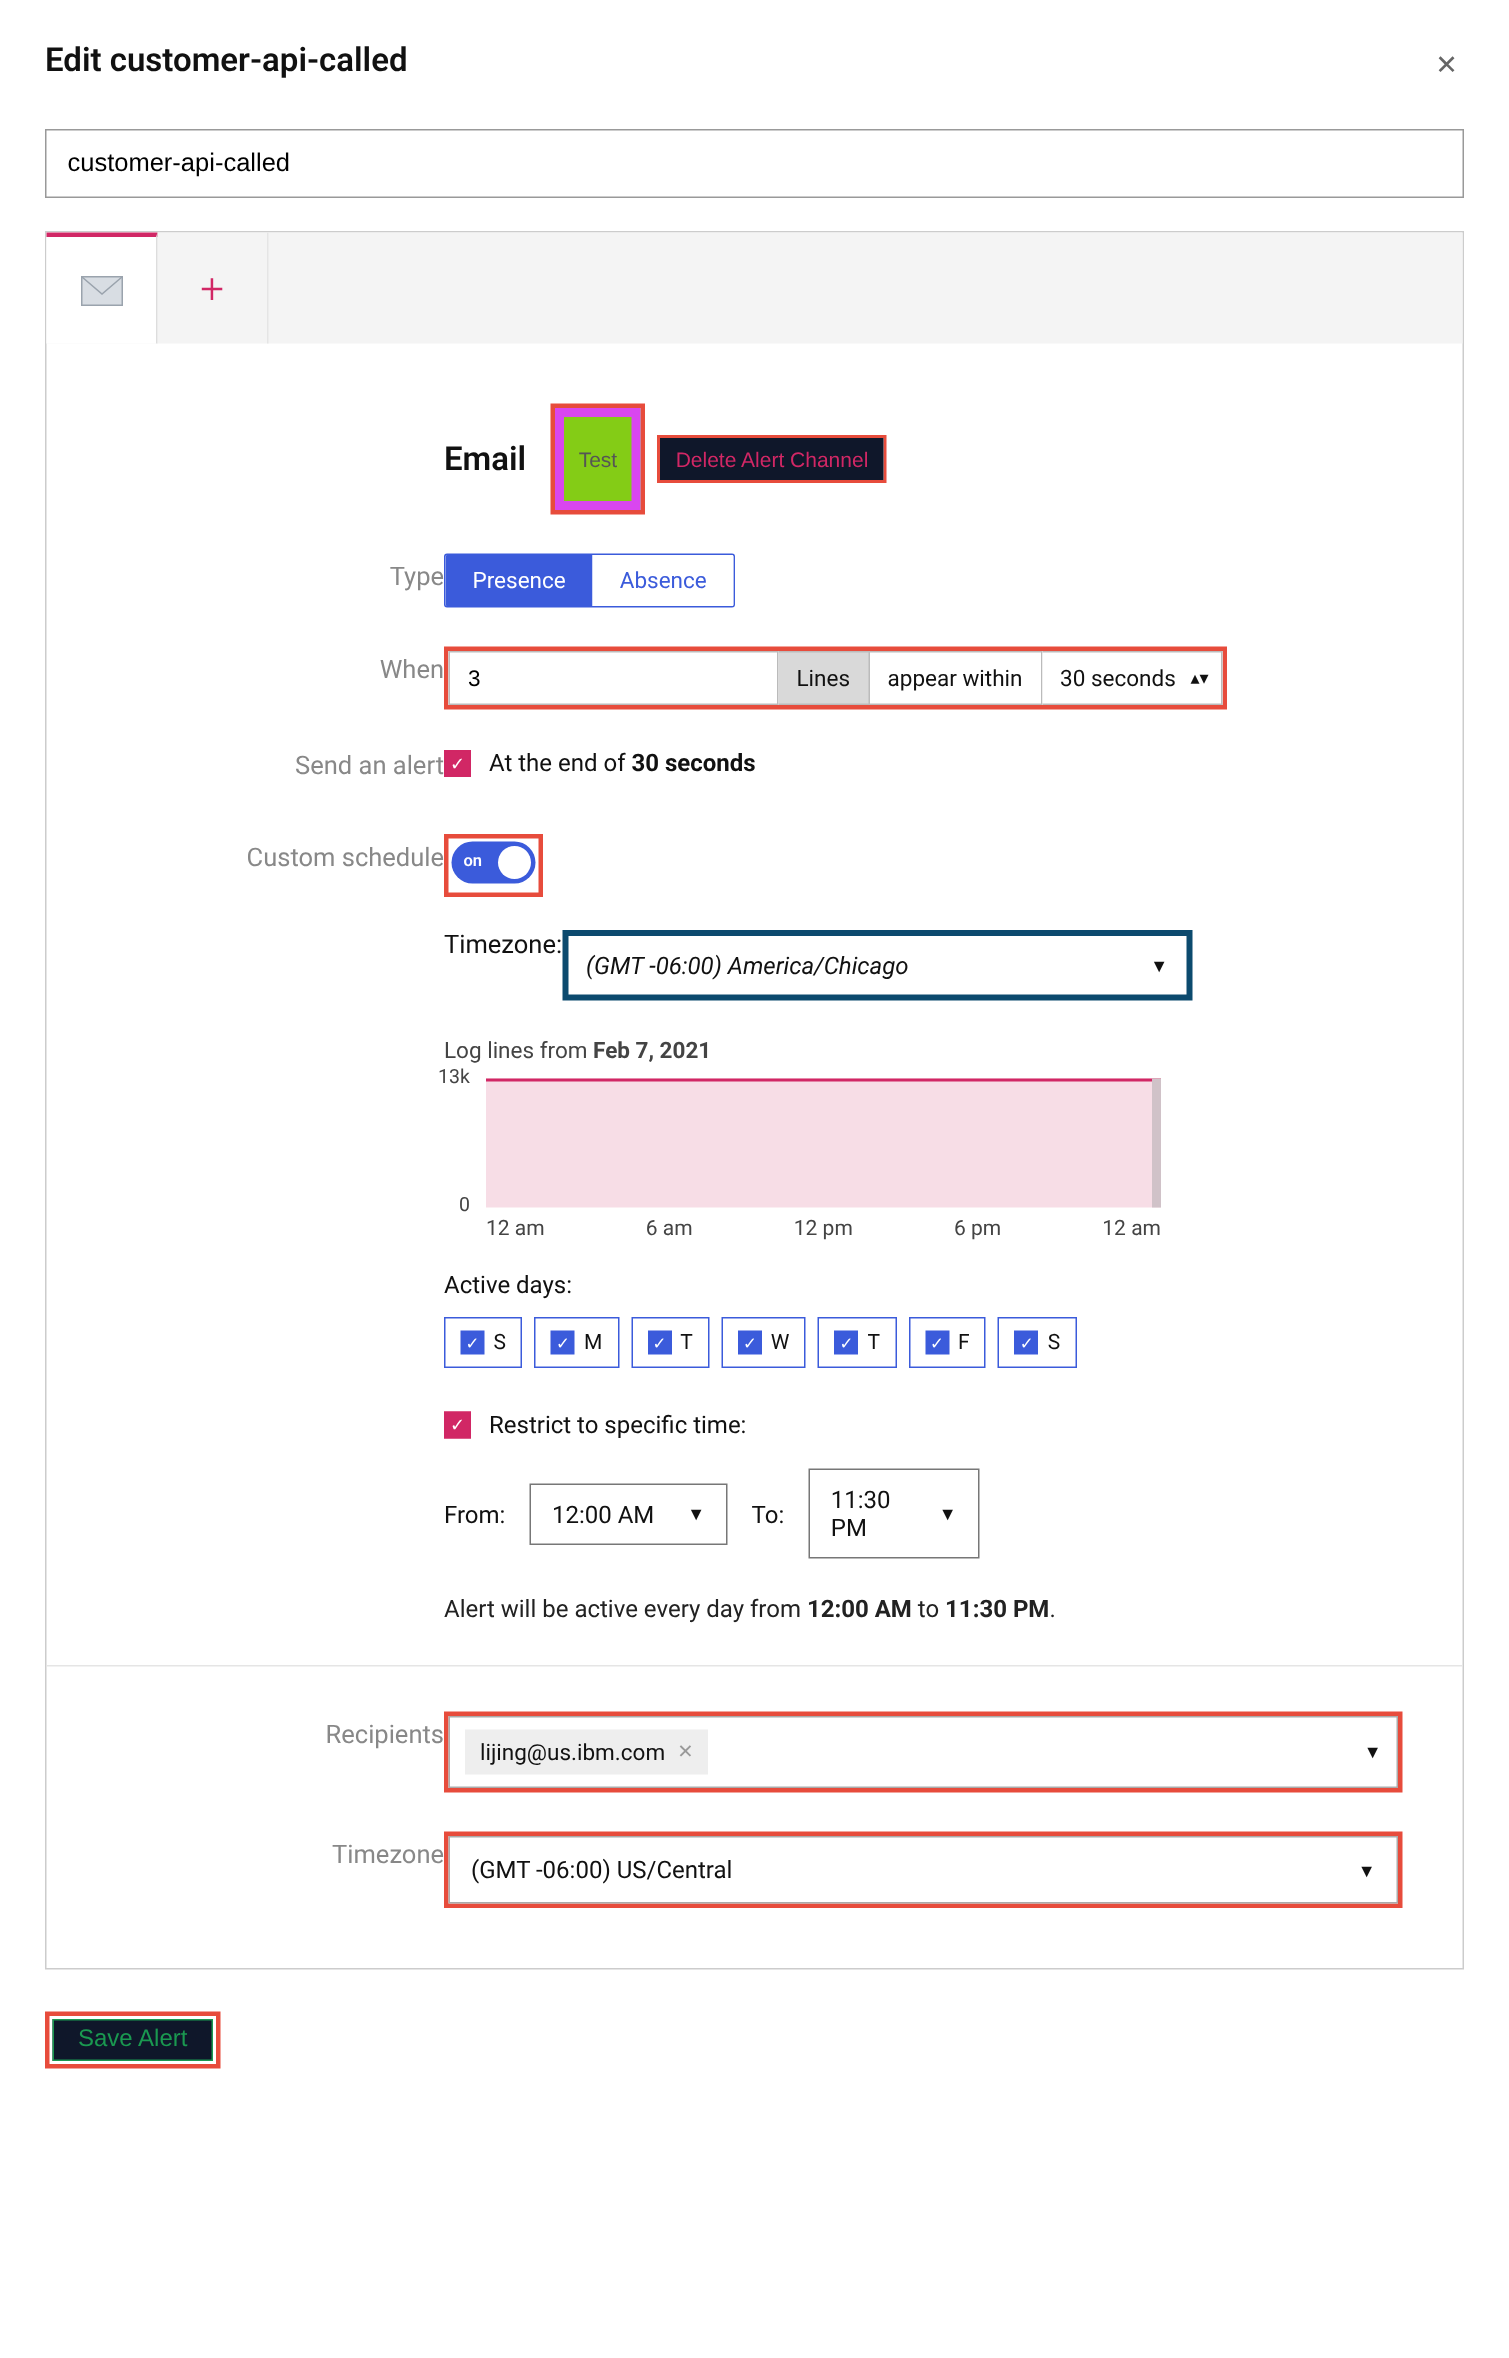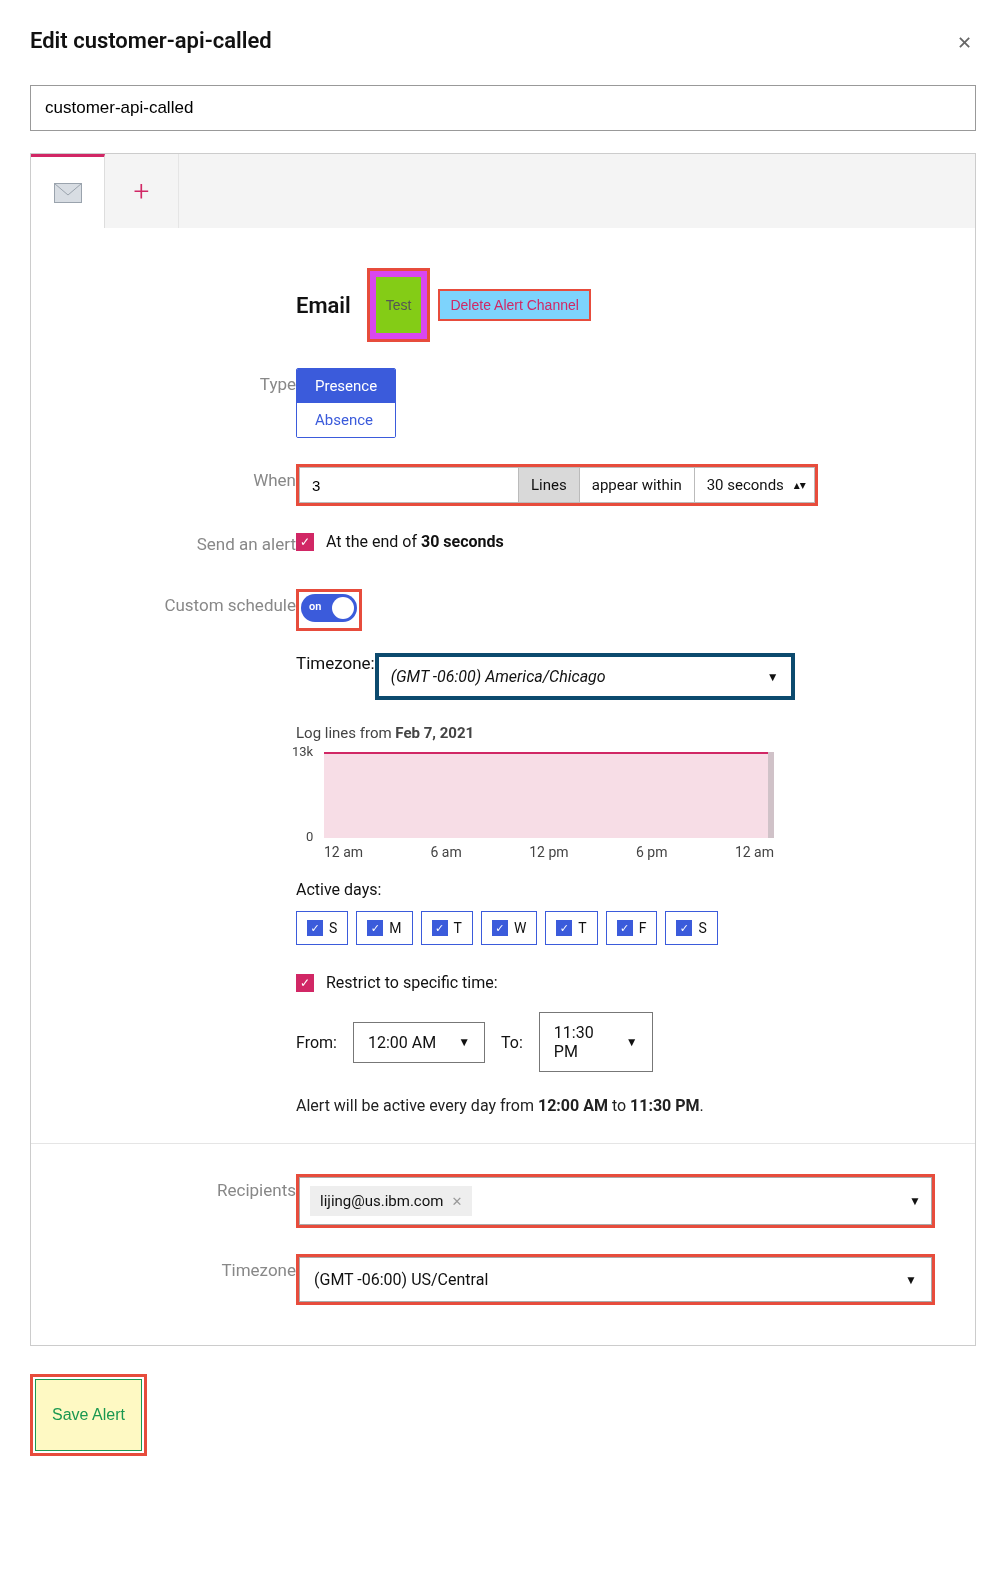--- a/index.html
+++ b/index.html
@@ -37,25 +37,25 @@
   }
   .plus { color: #d12765; font-size: 28px; font-weight: 300; }
   .envelope-svg { width: 28px; height: 20px; }
   .panel-body { padding: 40px 40px 40px 40px; }
   .row { display: flex; align-items: flex-start; margin-bottom: 26px; }
   .label { width: 225px; text-align: right; color: #888; font-size: 17px; padding-top: 6px; flex-shrink:0; }
   .field { flex: 1; }
   .section-title-row { display: flex; align-items: center; gap: 8px; }
   .section-title { font-size: 22px; font-weight: 600; margin-right: 8px; }
   .btn-outline {
-    border: 1px solid #d12765; color: #d12765; background:#7dd3fc;
+    border: 1px solid #d12765; color: #d12765; background:#0f172a;
     padding: 6px 12px; font-size: 14px; cursor:pointer;
   }
   .btn-test { color:#555; border-color:#aaa; border:6px solid #d946ef; background:#84cc16; padding:20px 10px; font-size:14px;}
-  .seg { display:inline-flex; border:1px solid #3b5bdb; border-radius:2px; overflow:hidden;flex-direction:column;}
+  .seg { display:inline-flex; border:1px solid #3b5bdb; border-radius:2px; overflow:hidden;}
   .seg > div { padding: 8px 18px; font-size:15px; cursor:pointer;}
   .seg-active { background:#3b5bdb; color:#fff;}
   .seg-inactive { background:#fff; color:#3b5bdb;}
   .when-group { display:inline-flex; align-items:stretch; }
   .when-group > * { border:1px solid #bbb; padding:8px 12px; font-size:15px; background:#fff;}
   .when-group > * + * { border-left:none; }
   .lines-input { width:220px; }
   .lines-label { background:#d9d9d9; }
   .within-select { position:relative; padding-right:28px; min-width:120px;}
   .caret-sort { position:absolute; right:8px; top:50%; transform:translateY(-50%); font-size:12px;}
@@ -83,21 +83,21 @@
   .day-chk{width:16px;height:16px;background:#3b5bdb;color:#fff;display:flex;align-items:center;justify-content:center;font-size:11px;}
   .time-row{display:flex;align-items:center;gap:16px;margin-bottom:24px;}
   .time-select{border:1px solid #777;padding:10px 14px;display:flex;align-items:center;gap:22px;cursor:pointer;font-size:16px;min-width:110px;}
   .time-select.small{min-width:100px;max-width:115px;}
   .active-msg{font-size:16px;color:#222;}
   .divider{border:none;border-top:1px solid #e5e5e5;margin:28px -40px 30px;}
   .recipients-box{border:1px solid #aaa;padding:8px 10px;display:flex;align-items:center;justify-content:space-between;cursor:pointer;}
   .chip{background:#eee;padding:6px 10px;display:inline-flex;align-items:center;gap:8px;font-size:15px;}
   .chip-x{color:#999;cursor:pointer;font-size:13px;}
   .save-row{margin-top:28px;}
-  .save-btn{border:1px solid #1a9850;color:#1a9850;background:#fef9c3;padding:26px 16px;font-size:16px;cursor:pointer;}
+  .save-btn{border:1px solid #1a9850;color:#1a9850;background:#0f172a;padding:4px 16px;font-size:16px;cursor:pointer;}
   .red-wrap{border:3px solid #e74c3c;display:inline-block;padding:2px;}
 </style>
 </head>
 <body>
 
 
 
 <div class="header">
   <div class="title">Edit customer-api-called</div>
   <div class="close">✕</div>

